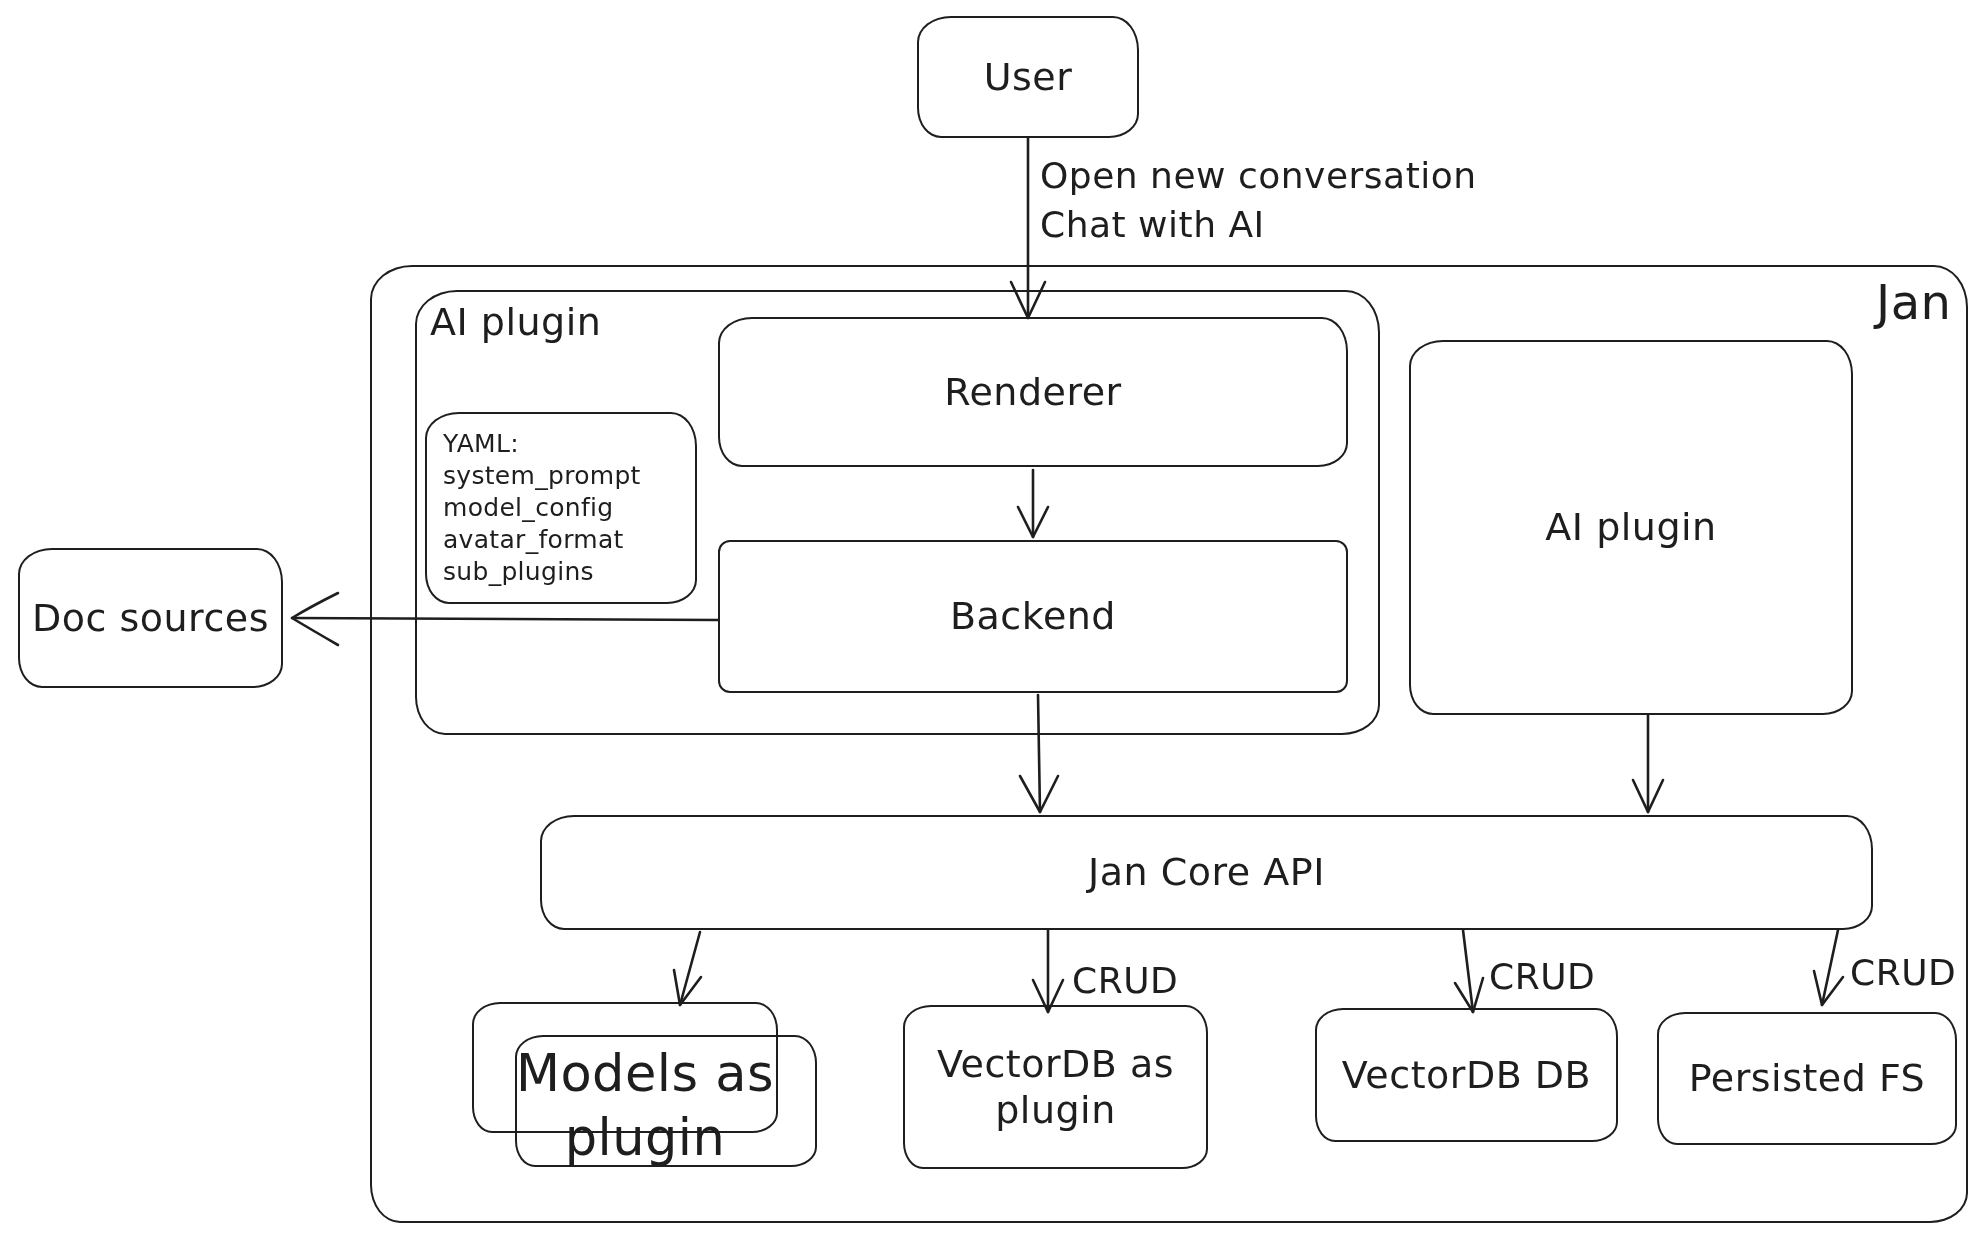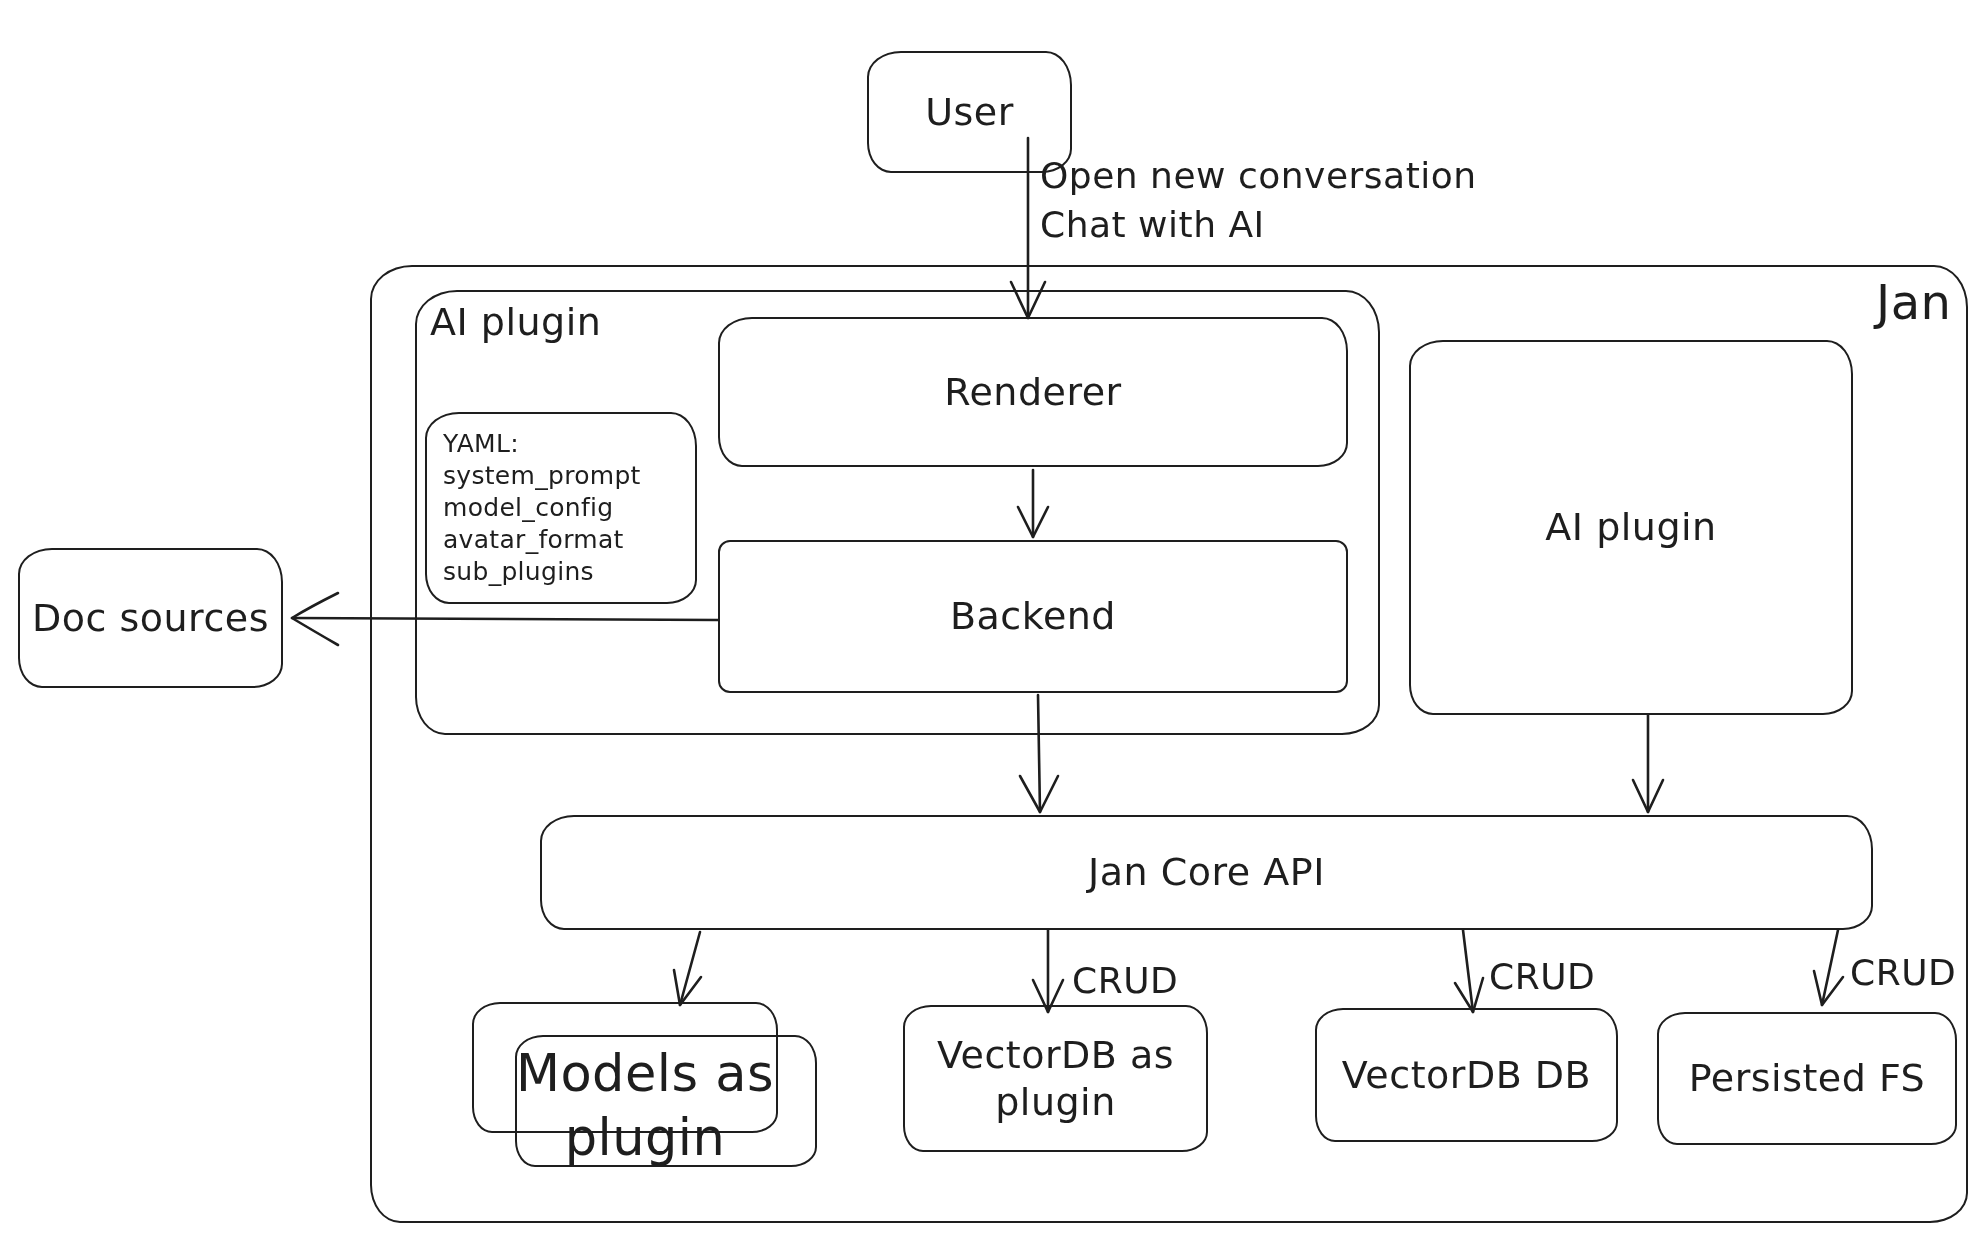--- a/index.html
+++ b/index.html
@@ -63,21 +63,21 @@
 <body>
 
 <div class="canvas">
 
   <div class="box container r-lg" style="left:370px;top:265px;width:1598px;height:958px;"></div>
   <div class="corner-label" style="left:1876px;top:274px;">Jan</div>
 
   <div class="box container r-lg" style="left:415px;top:290px;width:965px;height:445px;"></div>
   <div class="corner-label" style="left:430px;top:300px;font-size:38px;">AI plugin</div>
 
-  <div class="box r-md" style="left:867px;top:16px;width:205px;height:122px;margin-top:35px;">
+  <div class="box r-md" style="left:917px;top:16px;width:222px;height:122px;">
     <span class="node-label">User</span>
   </div>
 
   <div class="box r-md" style="left:425px;top:412px;width:272px;height:192px;">
     <div class="yaml-text">
       <div>YAML:</div>
       <div>system_prompt</div>
       <div>model_config</div>
       <div>avatar_format</div>
       <div>sub_plugins</div>
@@ -101,21 +101,21 @@
   </div>
 
   <div class="box r-md" style="left:540px;top:815px;width:1333px;height:115px;">
     <span class="node-label">Jan Core API</span>
   </div>
 
   <div class="box r-sm" style="left:472px;top:1002px;width:306px;height:131px;"></div>
   <div class="box r-sm" style="left:515px;top:1035px;width:302px;height:132px;background:transparent;"></div>
   <div class="edge-label" style="left:505px;top:1042px;width:280px;white-space:normal;text-align:center;font-size:51px;line-height:1.25;">Models as plugin</div>
 
-  <div class="box r-sm" style="left:903px;top:1005px;width:305px;height:147px;">
+  <div class="box r-sm" style="left:903px;top:1005px;width:305px;height:164px;">
     <span class="node-label" style="width:270px;">VectorDB as plugin</span>
   </div>
 
   <div class="box r-sm" style="left:1315px;top:1008px;width:303px;height:134px;">
     <span class="node-label">VectorDB DB</span>
   </div>
 
   <div class="box r-sm" style="left:1657px;top:1012px;width:300px;height:133px;">
     <span class="node-label">Persisted FS</span>
   </div>

